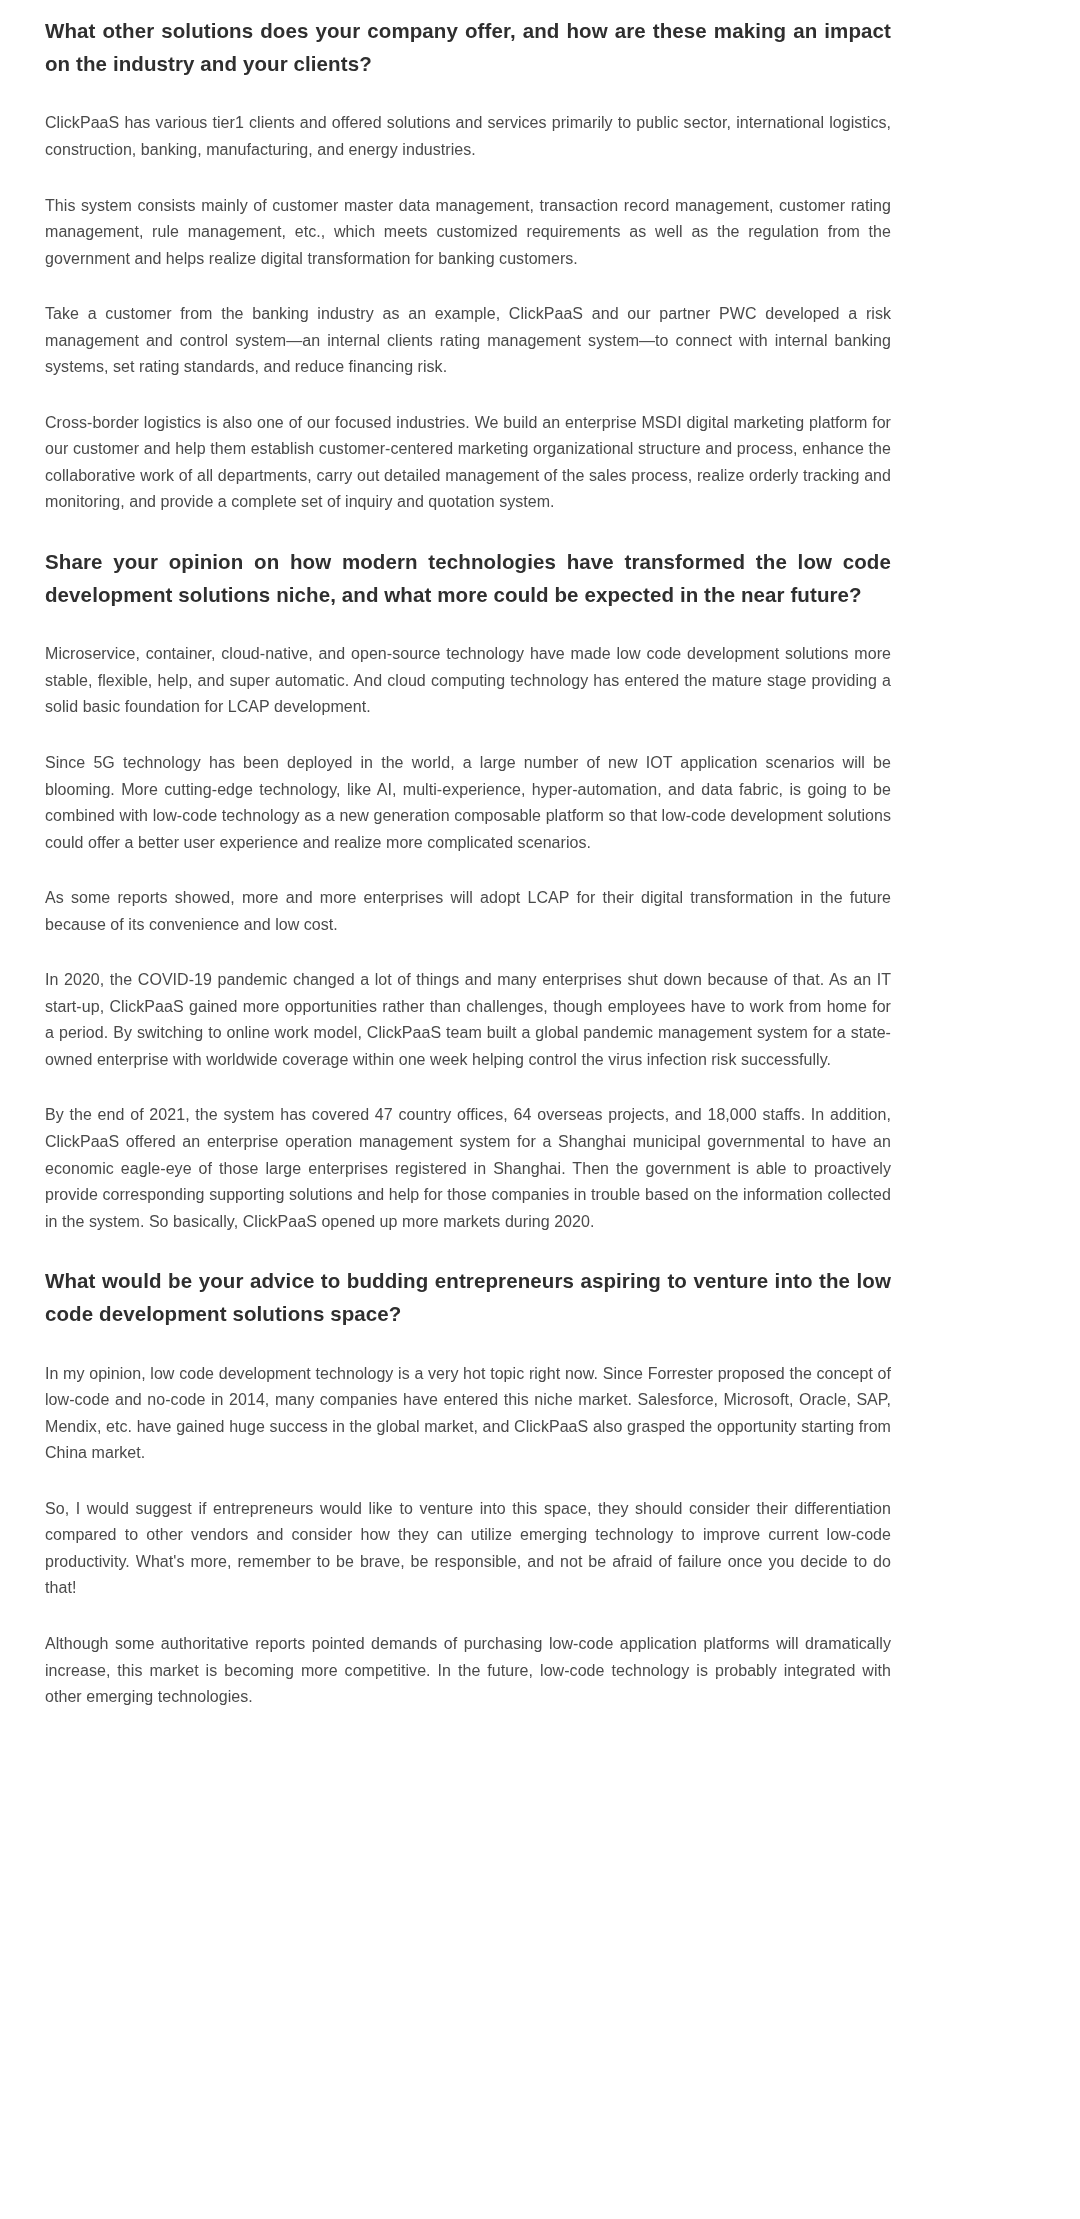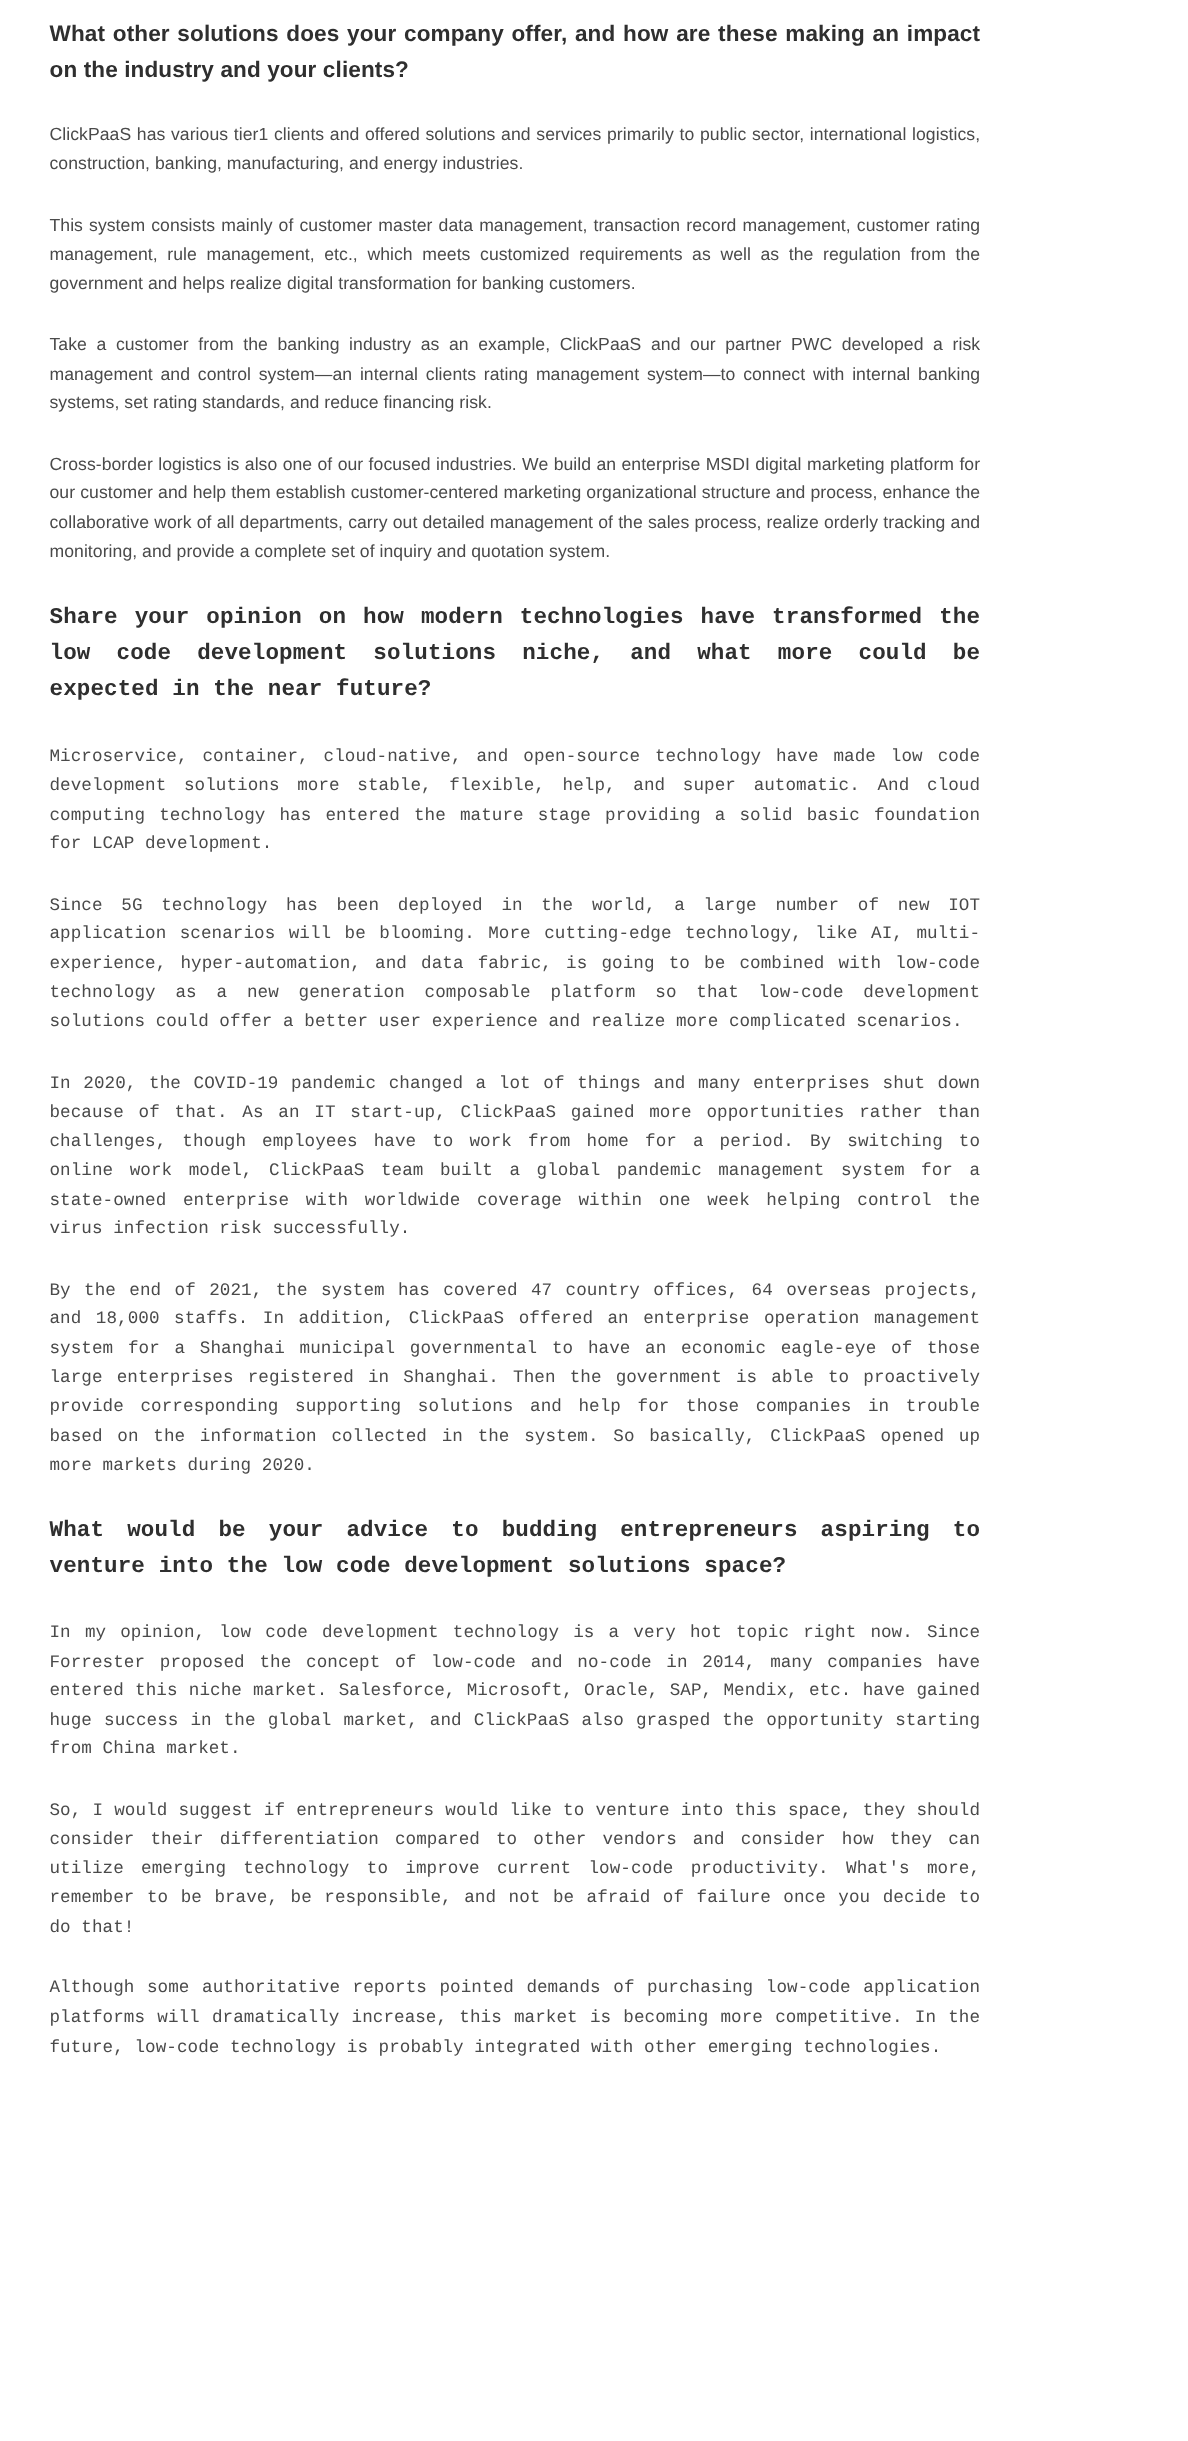--- a/index.html
+++ b/index.html
@@ -37,40 +37,40 @@
     text-align: justify;
     text-justify: inter-word;
     margin: 0 0 29px 0;
     letter-spacing: 0.05px;
   }
   .answer:last-child {
     margin-bottom: 29px;
   }
   .section + .section {
     margin-top: 10px;
-    font-family: Liberation Mono, monospace;
   }
 </style>
 </head>
 <body>
 
 <div class="page">
 
   <section class="section">
     <p class="question">What other solutions does your company offer, and how are these making an impact on the industry and your clients?</p>
     <p class="answer">ClickPaaS has various tier1 clients and offered solutions and services primarily to public sector, international logistics, construction, banking, manufacturing, and energy industries.</p>
     <p class="answer">This system consists mainly of customer master data management, transaction record management, customer rating management, rule management, etc., which meets customized requirements as well as the regulation from the government and helps realize digital transformation for banking customers.</p>
     <p class="answer">Take a customer from the banking industry as an example, ClickPaaS and our partner PWC developed a risk management and control system—an internal clients rating management system—to connect with internal banking systems, set rating standards, and reduce financing risk.</p>
     <p class="answer">Cross-border logistics is also one of our focused industries. We build an enterprise MSDI digital marketing platform for our customer and help them establish customer-centered marketing organizational structure and process, enhance the collaborative work of all departments, carry out detailed management of the sales process, realize orderly tracking and monitoring, and provide a complete set of inquiry and quotation system.</p>
   </section>
 
   <section class="section">
     <p class="question">Share your opinion on how modern technologies have transformed the low code development solutions niche, and what more could be expected in the near future?</p>
     <p class="answer">Microservice, container, cloud-native, and open-source technology have made low code development solutions more stable, flexible, help, and super automatic. And cloud computing technology has entered the mature stage providing a solid basic foundation for LCAP development.</p>
     <p class="answer">Since 5G technology has been deployed in the world, a large number of new IOT application scenarios will be blooming. More cutting-edge technology, like AI, multi-experience, hyper-automation, and data fabric, is going to be combined with low-code technology as a new generation composable platform so that low-code development solutions could offer a better user experience and realize more complicated scenarios.</p>
+    <p class="answer">As some reports showed, more and more enterprises will adopt LCAP for their digital transformation in the future because of its convenience and low cost.</p>
   </section>
 
   <section class="section">
     <p class="answer">In 2020, the COVID-19 pandemic changed a lot of things and many enterprises shut down because of that. As an IT start-up, ClickPaaS gained more opportunities rather than challenges, though employees have to work from home for a period. By switching to online work model, ClickPaaS team built a global pandemic management system for a state-owned enterprise with worldwide coverage within one week helping control the virus infection risk successfully.</p>
     <p class="answer">By the end of 2021, the system has covered 47 country offices, 64 overseas projects, and 18,000 staffs. In addition, ClickPaaS offered an enterprise operation management system for a Shanghai municipal governmental to have an economic eagle-eye of those large enterprises registered in Shanghai. Then the government is able to proactively provide corresponding supporting solutions and help for those companies in trouble based on the information collected in the system. So basically, ClickPaaS opened up more markets during 2020.</p>
   </section>
 
   <section class="section">
     <p class="question">What would be your advice to budding entrepreneurs aspiring to venture into the low code development solutions space?</p>
     <p class="answer">In my opinion, low code development technology is a very hot topic right now. Since Forrester proposed the concept of low-code and no-code in 2014, many companies have entered this niche market. Salesforce, Microsoft, Oracle, SAP, Mendix, etc. have gained huge success in the global market, and ClickPaaS also grasped the opportunity starting from China market.</p>

